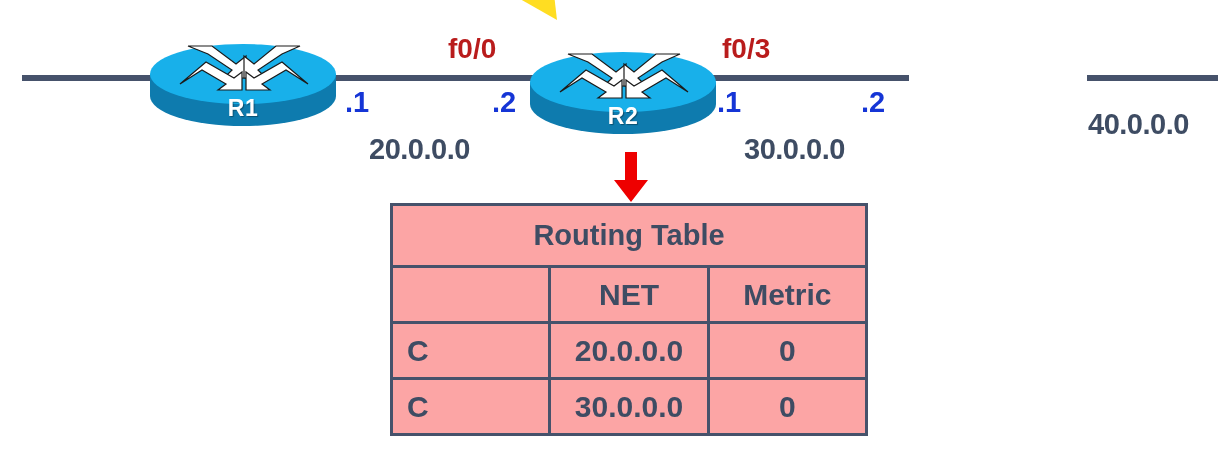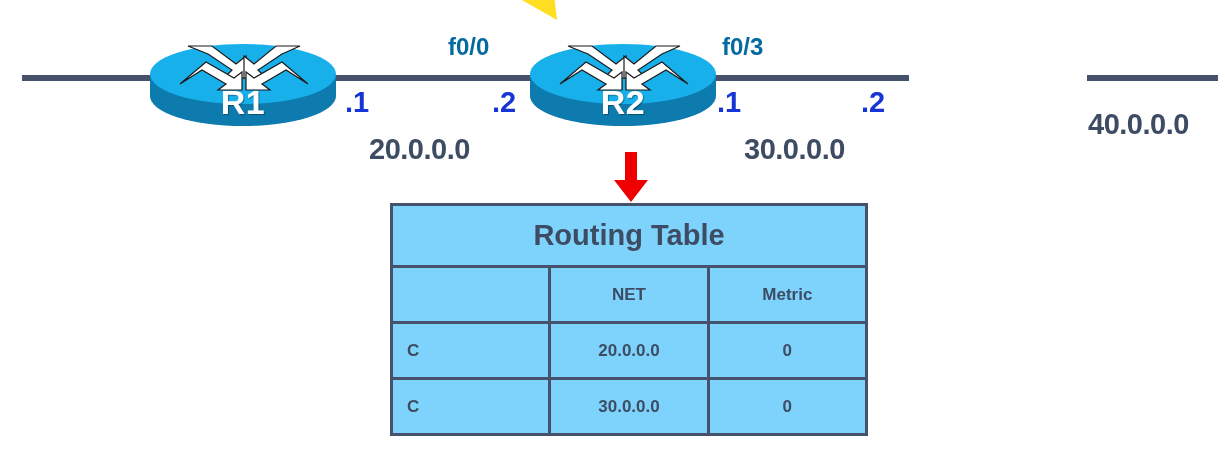--- a/index.html
+++ b/index.html
@@ -32,40 +32,40 @@
     height: 104px;
   }
   .router svg { display: block; width: 100%; height: 100%; }
   .router-label {
     position: absolute;
     left: 0;
     width: 100%;
     bottom: 4px;
     text-align: center;
     color: #ffffff;
-    font-size: 34px;
+    font-size: 23px;
     font-weight: bold;
     letter-spacing: 0.5px;
     text-shadow: 1px 1px 1px rgba(0,0,0,.35);
     pointer-events: none;
   }
 
   
   .net-label {
     position: absolute;
     color: #3E4C63;
     font-size: 29px;
     font-weight: bold;
     white-space: nowrap;
     letter-spacing: -0.5px;
   }
   .iface-label {
     position: absolute;
-    color: #0369a1;
-    font-size: 24px;
+    color: #b91c1c;
+    font-size: 28px;
     font-weight: bold;
     white-space: nowrap;
   }
   .ip-label {
     position: absolute;
     color: #1535D6;
     font-size: 29px;
     font-weight: bold;
     white-space: nowrap;
   }
@@ -87,26 +87,26 @@
   }
 
   
   .routing-table {
     position: absolute;
     left: 390px;
     top: 203px;
     width: 478px;
     border-collapse: collapse;
     table-layout: fixed;
-    background: #7dd3fc;
+    background: #fca5a5;
   }
   .routing-table td {
     border: 3px solid #46526B;
     color: #3E4C63;
-    font-size: 17px;
+    font-size: 30px;
     font-weight: bold;
     text-align: center;
     padding: 0;
     height: 53px;
   }
   .rt-title {
     font-size: 29px !important;
     height: 59px !important;
   }
   .col-code  { width: 64px; }
@@ -143,21 +143,21 @@
       <g fill="#ffffff" stroke="#1a1a1a" stroke-width="1.2">
         <polygon points="38,24 62,24 86,42 96,34 96,56 74,56 82,48 58,32"></polygon>
         <polygon points="30,62 52,48 76,62 68,68 92,68 92,50 84,56 56,40"></polygon>
         <polygon points="150,24 126,24 104,42 94,34 94,56 116,56 108,48 132,32"></polygon>
         <polygon points="158,62 136,48 112,62 120,68 96,68 96,50 104,56 132,40"></polygon>
       </g>
     </svg>
     <div class="router-label">R1</div>
   </div>
 
-  <div class="router" id="router1" style="left: 530px; top: 22px;">
+  <div class="router" id="router1" style="left: 530px; top: 30px;">
     <svg viewBox="0 0 186 104" xmlns="http://www.w3.org/2000/svg">
       <path d="M0 52 L0 74 A93 30 0 0 0 186 74 L186 52 Z" fill="#0E7BAE"></path>
       <ellipse cx="93" cy="52" rx="93" ry="30" fill="#18B0EA"></ellipse>
       <g fill="#ffffff" stroke="#1a1a1a" stroke-width="1.2">
         <polygon points="38,24 62,24 86,42 96,34 96,56 74,56 82,48 58,32"></polygon>
         <polygon points="30,62 52,48 76,62 68,68 92,68 92,50 84,56 56,40"></polygon>
         <polygon points="150,24 126,24 104,42 94,34 94,56 116,56 108,48 132,32"></polygon>
         <polygon points="158,62 136,48 112,62 120,68 96,68 96,50 104,56 132,40"></polygon>
       </g>
     </svg>

